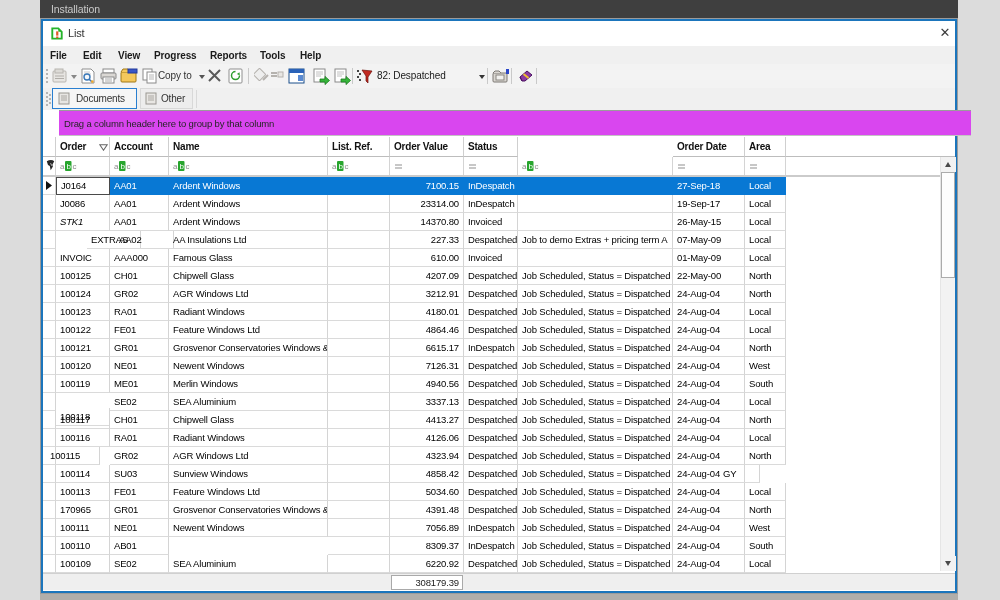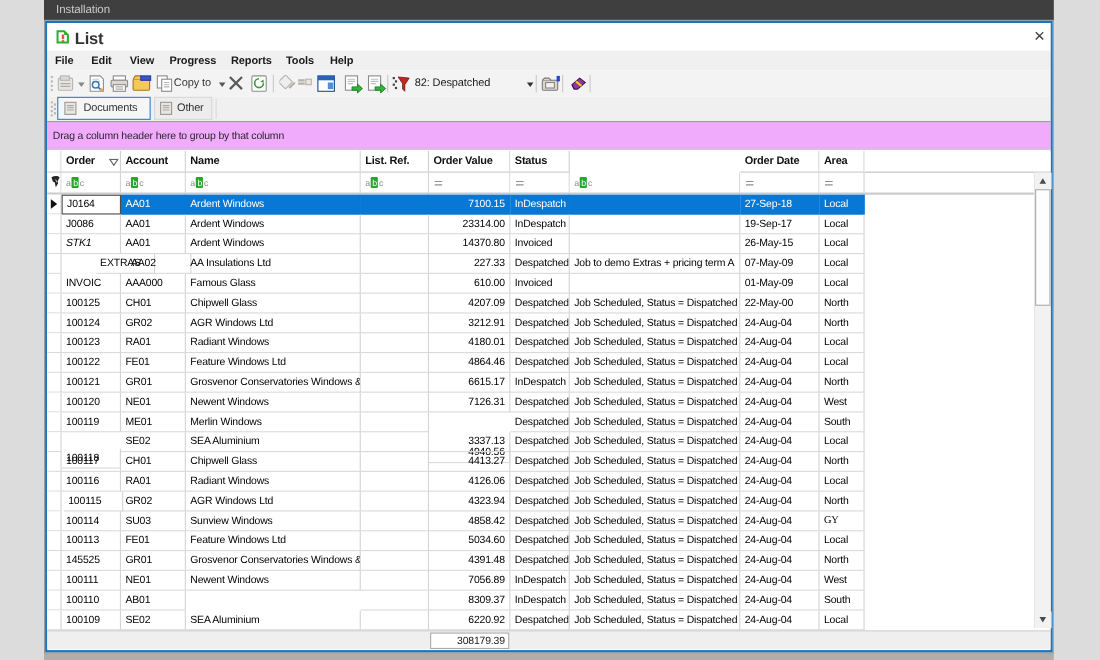--- a/index.html
+++ b/index.html
@@ -2,32 +2,32 @@
 <html><head><meta charset="utf-8"><style>
 *{margin:0;padding:0;box-sizing:border-box}
 html,body{width:1000px;height:600px;overflow:hidden;background:#dcdcdc;
 font-family:"Liberation Sans",sans-serif}
 .abs{position:absolute}
 #appbar{position:absolute;left:40px;top:0;width:918px;height:19px;background:#3f3f3f}
 #appbar span{position:absolute;left:11px;top:3px;font-size:10.5px;letter-spacing:-.1px;color:#c9c9c9}
 #botstrip{position:absolute;left:40px;top:593px;width:918px;height:7px;background:#b1aeaa}
 #win{position:absolute;left:41px;top:19px;width:916px;height:574px;background:#fff;border:2px solid #1b75bc;box-shadow:0 0 0 1px #9b9b9b}
 #wtitle{position:absolute;left:0;top:0;width:100%;height:25px;background:#fff}
-#wtitle .txt{position:absolute;left:25px;top:6px;font-size:15px;font-weight:700;letter-spacing:-.2px;color:#333}
+#wtitle .txt{position:absolute;left:25px;top:6px;font-size:11px;font-weight:400;letter-spacing:-.2px;color:#333}
 #closex{position:absolute;left:893px;top:3px;width:18px;height:18px;color:#3c3c3c;font-size:13px;line-height:18px;text-align:center}
 #menubar{position:absolute;left:0;top:25px;width:100%;height:18px;background:#f0f0f0;font-size:10px;font-weight:600;letter-spacing:-.1px;color:#1a1a1a}
 #menubar span{position:absolute;top:4px}
 #toolbar{position:absolute;left:0;top:43px;width:100%;height:24px;background:#f3f3f3}
 .tsep{position:absolute;top:4px;width:1px;height:16px;background:#c9c9c9}
 .tico{position:absolute;top:4px}
 .tlabel{position:absolute;top:6px;font-size:10px;letter-spacing:-.1px;color:#333}
 .caret{position:absolute;width:0;height:0;border-left:3px solid transparent;border-right:3px solid transparent;border-top:4px solid #555}
 #tabband{position:absolute;left:0;top:67px;width:100%;height:22px;background:#f0f0f0}
 .tab{position:absolute;top:0;height:21px;font-size:10px;letter-spacing:-.2px;color:#333}
-#groupband{position:absolute;left:0;top:89px;width:100%;height:26px;background:#f0abfc;border-top:1px solid #9b9b9b;border-bottom:1px solid #c3c3c3}
+#groupband{position:absolute;left:16px;top:89px;width:100%;height:26px;background:#d946ef;border-top:1px solid #9b9b9b;border-bottom:1px solid #c3c3c3}
 #groupband span{position:absolute;left:5px;top:7px;font-size:9.5px;letter-spacing:-.15px;color:#262626}
 #grid{position:absolute;left:0;top:116px;width:912px;height:436px;background:#fff}
 .hcell{position:absolute;top:0;height:20px;background:#fff;border-right:1px solid #cfcfcf;border-bottom:1px solid #bdbdbd;font-size:10px;font-weight:700;letter-spacing:-.2px;color:#111;line-height:19px;padding-left:4px;overflow:hidden}
 .fcell{position:absolute;top:20px;height:18px;background:#fff;border-right:1px solid #d4d4d4;overflow:hidden}
 .row{position:absolute;left:0;width:743px;height:18px}
 .cell{position:absolute;top:0;height:18px;border-right:1px solid #d4d4d4;border-bottom:1px solid #dadada;font-size:9.5px;letter-spacing:-.15px;color:#000;line-height:17px;padding:0 4px;white-space:nowrap;overflow:hidden}
 .num{text-align:right}
 .sel{background:#0878d4;color:#fff;border-right-color:#0878d4;border-bottom-color:#0878d4}
 #vscroll{position:absolute;left:897px;top:136px;width:15px;height:414px;background:#f2f2f2;border-left:1px solid #e5e5e5}
 .sbtn{position:absolute;left:0;width:15px;height:15px;background:#f2f2f2}
@@ -396,21 +396,21 @@
 <div class="cell" style="left:475px;width:155px;">Job Scheduled, Status = Dispatched</div>
 <div class="cell" style="left:630px;width:72px;">24-Aug-04</div>
 <div class="cell" style="left:702px;width:41px;">West</div>
 </div>
 <div class="row" style="top:238px">
 <div class="cell" style="left:0;width:13px;background:#fff"></div>
 <div class="cell" style="left:13px;width:54px;">100119</div>
 <div class="cell" style="left:67px;width:59px;">ME01</div>
 <div class="cell" style="left:126px;width:159px;">Merlin Windows</div>
 <div class="cell" style="left:285px;width:62px;"></div>
-<div class="cell num" style="left:347px;width:74px;margin-top:28px;">4940.56</div>
+<div class="cell num" style="left:347px;width:74px;">4940.56</div>
 <div class="cell" style="left:421px;width:54px;">Despatched</div>
 <div class="cell" style="left:475px;width:155px;">Job Scheduled, Status = Dispatched</div>
 <div class="cell" style="left:630px;width:72px;">24-Aug-04</div>
 <div class="cell" style="left:702px;width:41px;">South</div>
 </div>
 <div class="row" style="top:256px">
 <div class="cell" style="left:0;width:13px;background:#fff"></div>
 <div class="cell" style="left:13px;width:54px;margin-top:15px;">100118</div>
 <div class="cell" style="left:67px;width:59px;">SE02</div>
 <div class="cell" style="left:126px;width:159px;">SEA Aluminium</div>
@@ -440,57 +440,57 @@
 <div class="cell" style="left:126px;width:159px;">Radiant Windows</div>
 <div class="cell" style="left:285px;width:62px;"></div>
 <div class="cell num" style="left:347px;width:74px;">4126.06</div>
 <div class="cell" style="left:421px;width:54px;">Despatched</div>
 <div class="cell" style="left:475px;width:155px;">Job Scheduled, Status = Dispatched</div>
 <div class="cell" style="left:630px;width:72px;">24-Aug-04</div>
 <div class="cell" style="left:702px;width:41px;">Local</div>
 </div>
 <div class="row" style="top:310px">
 <div class="cell" style="left:0;width:13px;background:#fff"></div>
-<div class="cell" style="left:15px;width:54px;">100115</div>
+<div class="cell" style="left:3px;width:54px;">100115</div>
 <div class="cell" style="left:67px;width:59px;">GR02</div>
 <div class="cell" style="left:126px;width:159px;">AGR Windows Ltd</div>
 <div class="cell" style="left:285px;width:62px;"></div>
 <div class="cell num" style="left:347px;width:74px;">4323.94</div>
 <div class="cell" style="left:421px;width:54px;">Despatched</div>
 <div class="cell" style="left:475px;width:155px;">Job Scheduled, Status = Dispatched</div>
 <div class="cell" style="left:630px;width:72px;">24-Aug-04</div>
 <div class="cell" style="left:702px;width:41px;">North</div>
 </div>
 <div class="row" style="top:328px">
 <div class="cell" style="left:0;width:13px;background:#fff"></div>
 <div class="cell" style="left:13px;width:54px;">100114</div>
 <div class="cell" style="left:67px;width:59px;">SU03</div>
 <div class="cell" style="left:126px;width:159px;">Sunview Windows</div>
 <div class="cell" style="left:285px;width:62px;"></div>
 <div class="cell num" style="left:347px;width:74px;">4858.42</div>
 <div class="cell" style="left:421px;width:54px;">Despatched</div>
 <div class="cell" style="left:475px;width:155px;">Job Scheduled, Status = Dispatched</div>
 <div class="cell" style="left:630px;width:72px;">24-Aug-04</div>
-<div class="cell" style="left:702px;width:41px;font-family:Liberation Serif, serif;">GY</div>
+<div class="cell" style="left:676px;width:41px;">GY</div>
 </div>
 <div class="row" style="top:346px">
 <div class="cell" style="left:0;width:13px;background:#fff"></div>
 <div class="cell" style="left:13px;width:54px;">100113</div>
 <div class="cell" style="left:67px;width:59px;">FE01</div>
 <div class="cell" style="left:126px;width:159px;">Feature Windows Ltd</div>
 <div class="cell" style="left:285px;width:62px;"></div>
 <div class="cell num" style="left:347px;width:74px;">5034.60</div>
 <div class="cell" style="left:421px;width:54px;">Despatched</div>
 <div class="cell" style="left:475px;width:155px;">Job Scheduled, Status = Dispatched</div>
 <div class="cell" style="left:630px;width:72px;">24-Aug-04</div>
 <div class="cell" style="left:702px;width:41px;">Local</div>
 </div>
 <div class="row" style="top:364px">
 <div class="cell" style="left:0;width:13px;background:#fff"></div>
-<div class="cell" style="left:13px;width:54px;">145525</div>
+<div class="cell" style="left:13px;width:54px;">170965</div>
 <div class="cell" style="left:67px;width:59px;">GR01</div>
 <div class="cell" style="left:126px;width:159px;">Grosvenor Conservatories Windows &amp;</div>
 <div class="cell" style="left:285px;width:62px;"></div>
 <div class="cell num" style="left:347px;width:74px;">4391.48</div>
 <div class="cell" style="left:421px;width:54px;">Despatched</div>
 <div class="cell" style="left:475px;width:155px;">Job Scheduled, Status = Dispatched</div>
 <div class="cell" style="left:630px;width:72px;">24-Aug-04</div>
 <div class="cell" style="left:702px;width:41px;">North</div>
 </div>
 <div class="row" style="top:382px">

